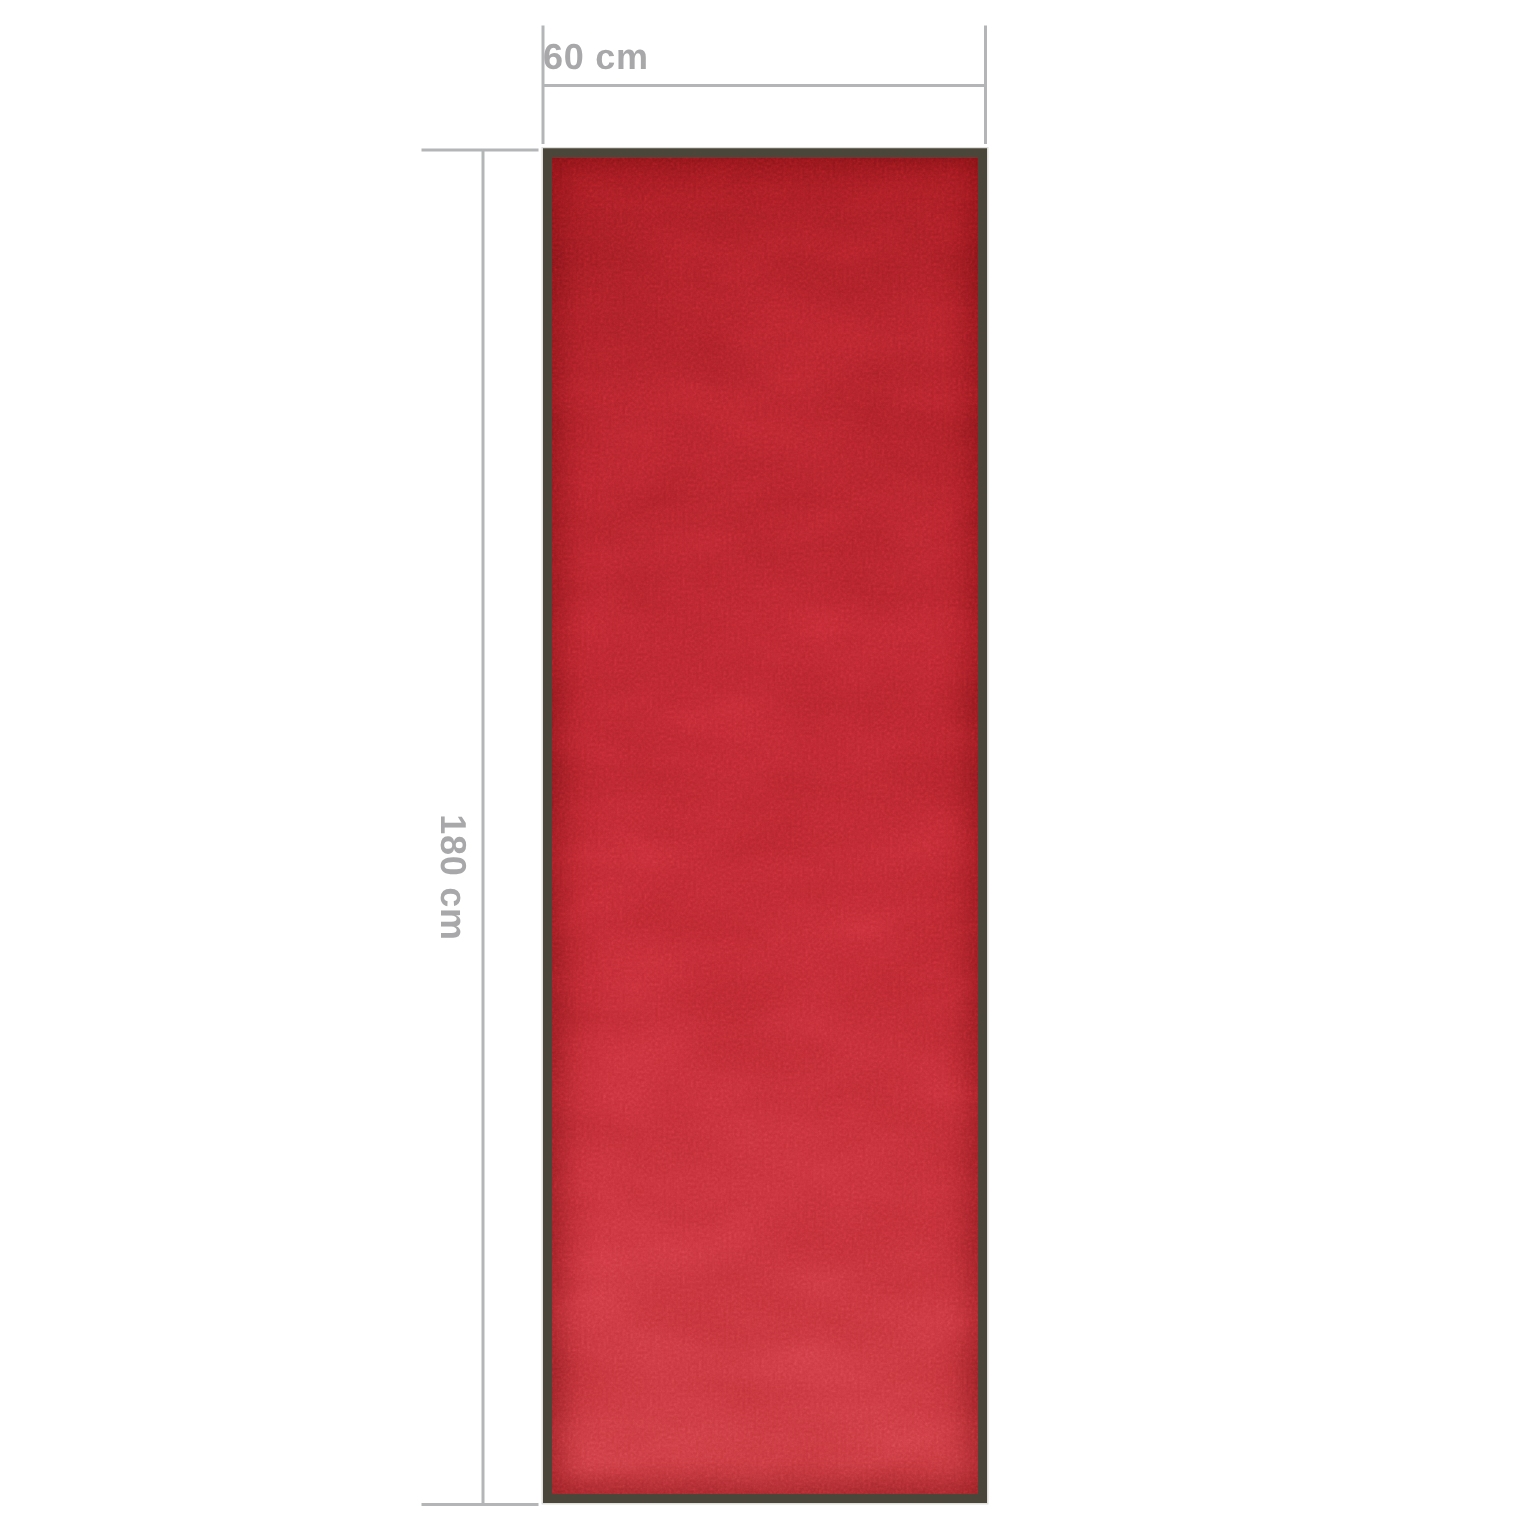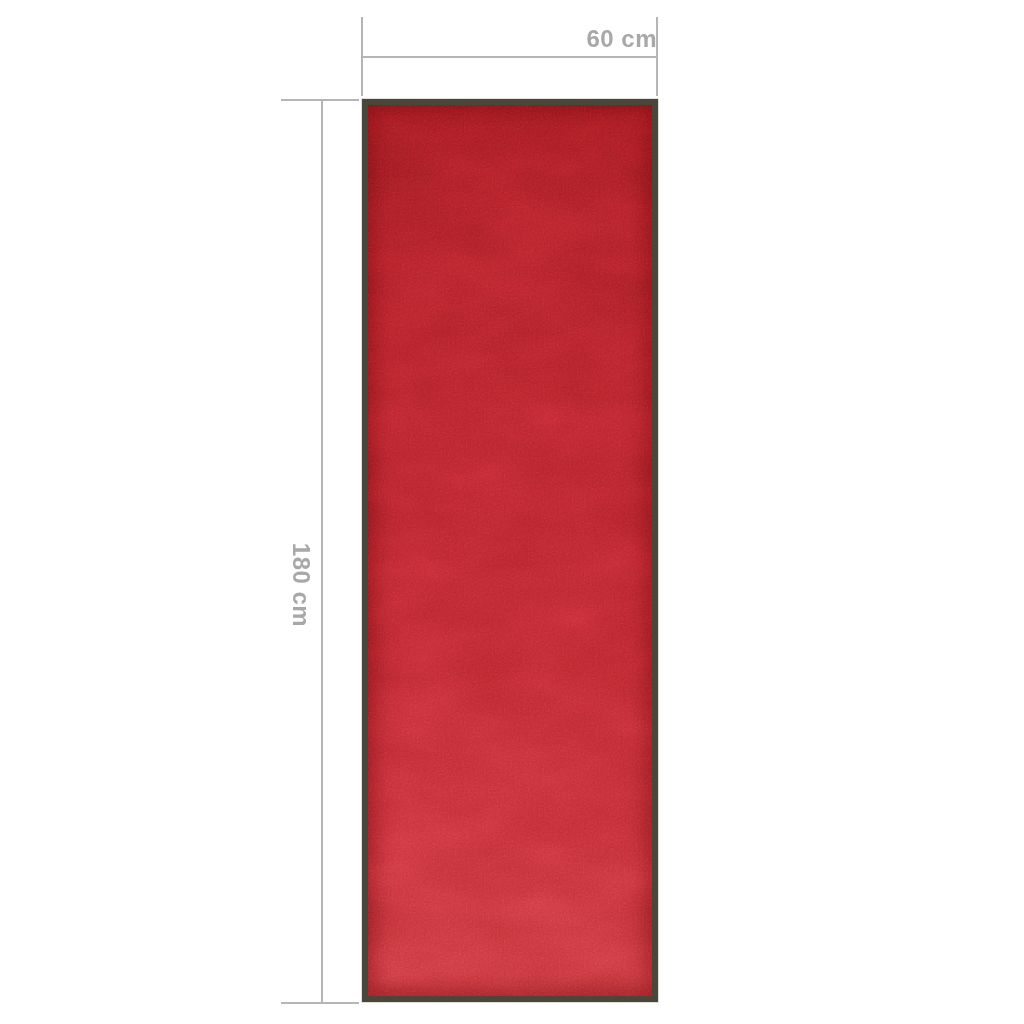--- a/index.html
+++ b/index.html
@@ -31,21 +31,21 @@
   .noise.fine{opacity:.55;mix-blend-mode:overlay;}
 </style>
 </head>
 <body>
 
 <div class="canvas">
 
   <div class="line vline" style="left:361px;top:17px;height:79px;"></div>
   <div class="line vline" style="left:656px;top:17px;height:79px;"></div>
   <div class="line hline" style="left:362px;top:56px;width:295px;"></div>
-  <div class="dim-label" style="left:362px;top:25px;width:295px;text-align:right;">60 cm</div>
+  <div class="dim-label" style="left:362px;top:25px;width:295px;text-align:left;">60 cm</div>
 
   <div class="line hline" style="left:281px;top:99px;width:78px;"></div>
   <div class="line hline" style="left:281px;top:1002px;width:78px;"></div>
   <div class="line vline" style="left:321px;top:100px;height:903px;"></div>
   <div class="dim-label rotated" style="left:301px;top:585px;">180 cm</div>
 
   <div class="rug">
     <div class="pile">
       <svg class="noise coarse" xmlns="http://www.w3.org/2000/svg" width="284" height="891">
         <filter id="blotch" x="0" y="0" width="100%" height="100%">

